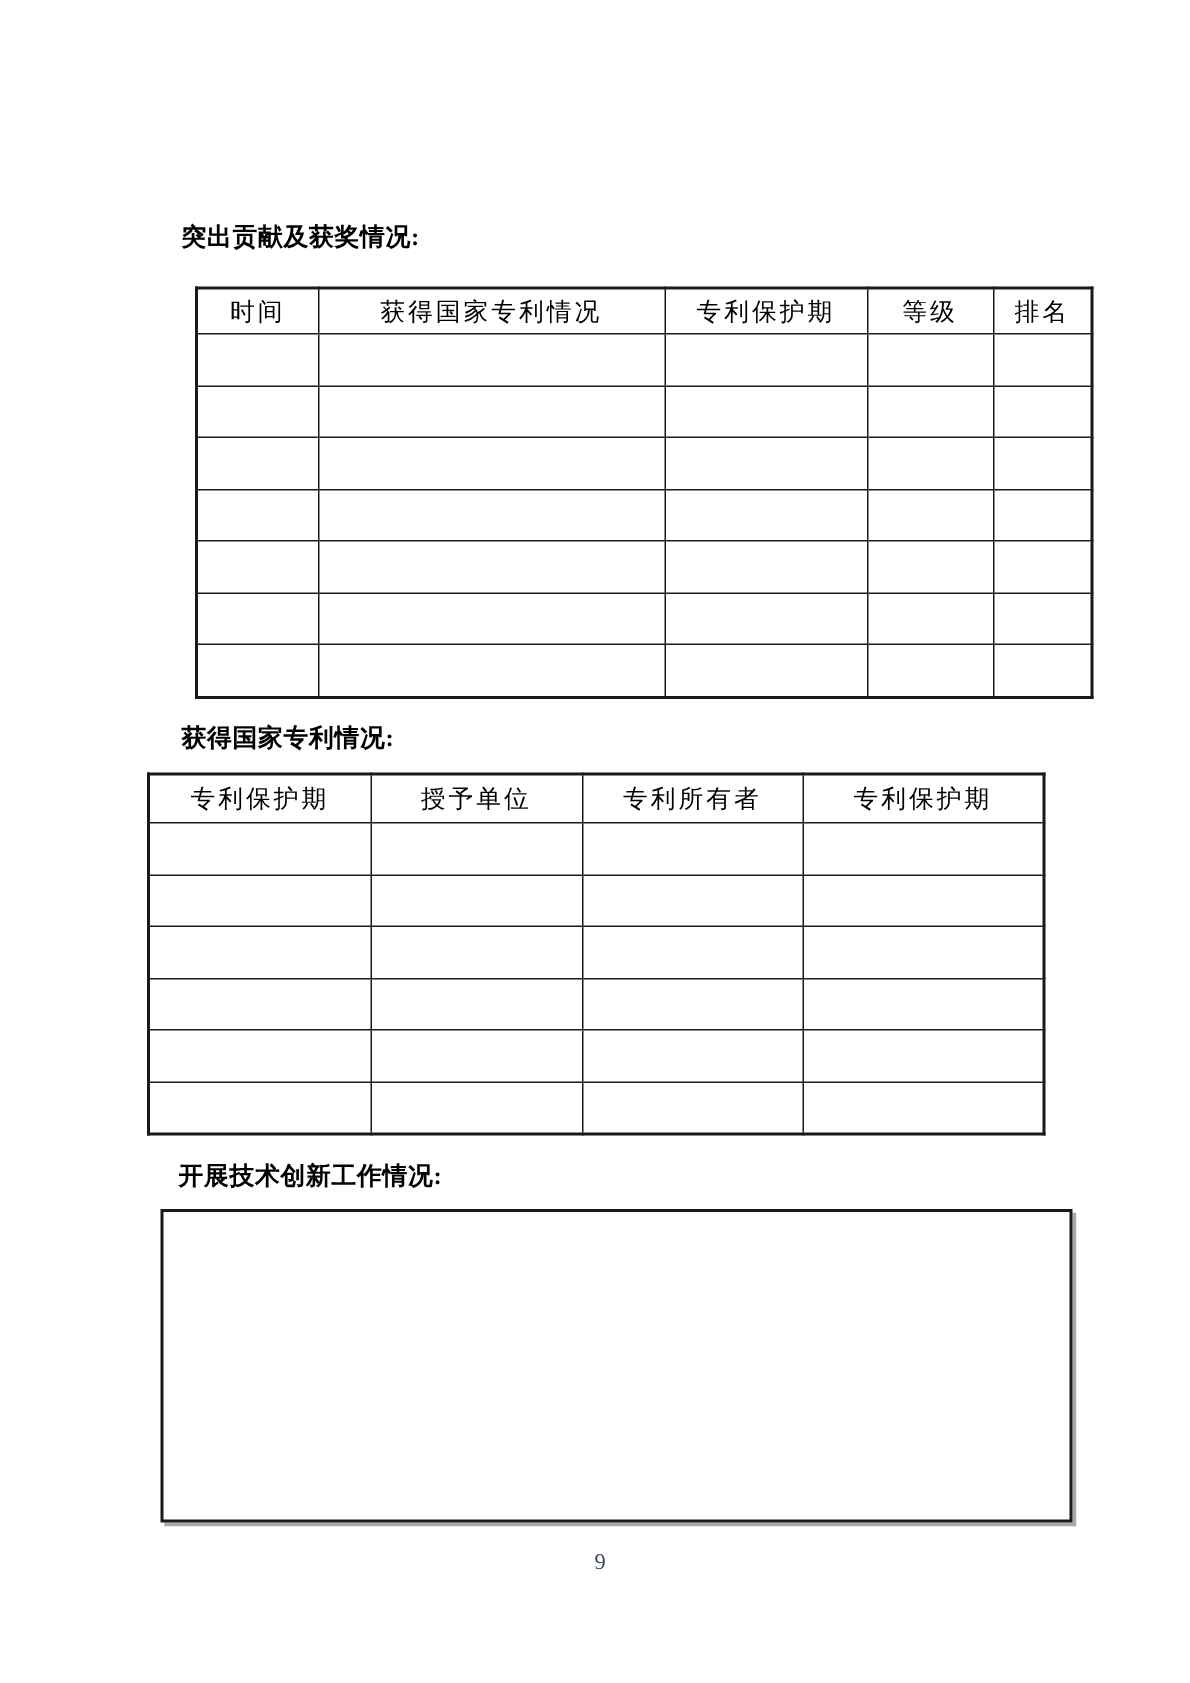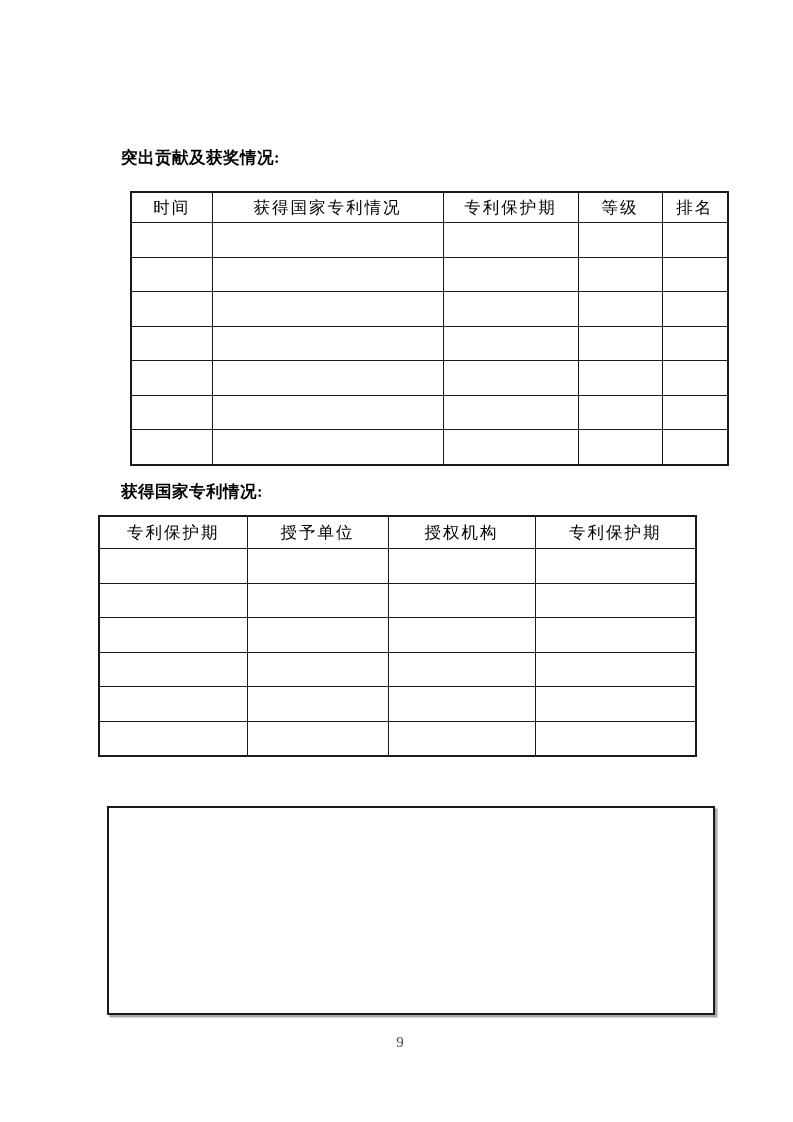--- a/index.html
+++ b/index.html
@@ -157,21 +157,21 @@
     <colgroup>
       <col style="width:148px">
         <col style="width:141px">
         <col style="width:147px">
         <col style="width:161px">
     </colgroup>
     <thead>
       <tr>
         <th>专利保护期</th>
         <th>授予单位</th>
-        <th>授权机构</th>
+        <th>专利所有者</th>
         <th>专利保护期</th>
       </tr>
     </thead>
     <tbody>
       <tr>
         <td></td>
           <td></td>
           <td></td>
           <td></td>
       </tr>
@@ -201,18 +201,19 @@
       </tr>
       <tr>
         <td></td>
           <td></td>
           <td></td>
           <td></td>
       </tr>
     </tbody>
   </table>
 
+  <h2 class="heading" id="heading-innovation">开展技术创新工作情况:</h2>
 
   <div class="innovation-box"></div>
 
   <div class="page-number">9</div>
 
 </div>
 
 </body></html>

